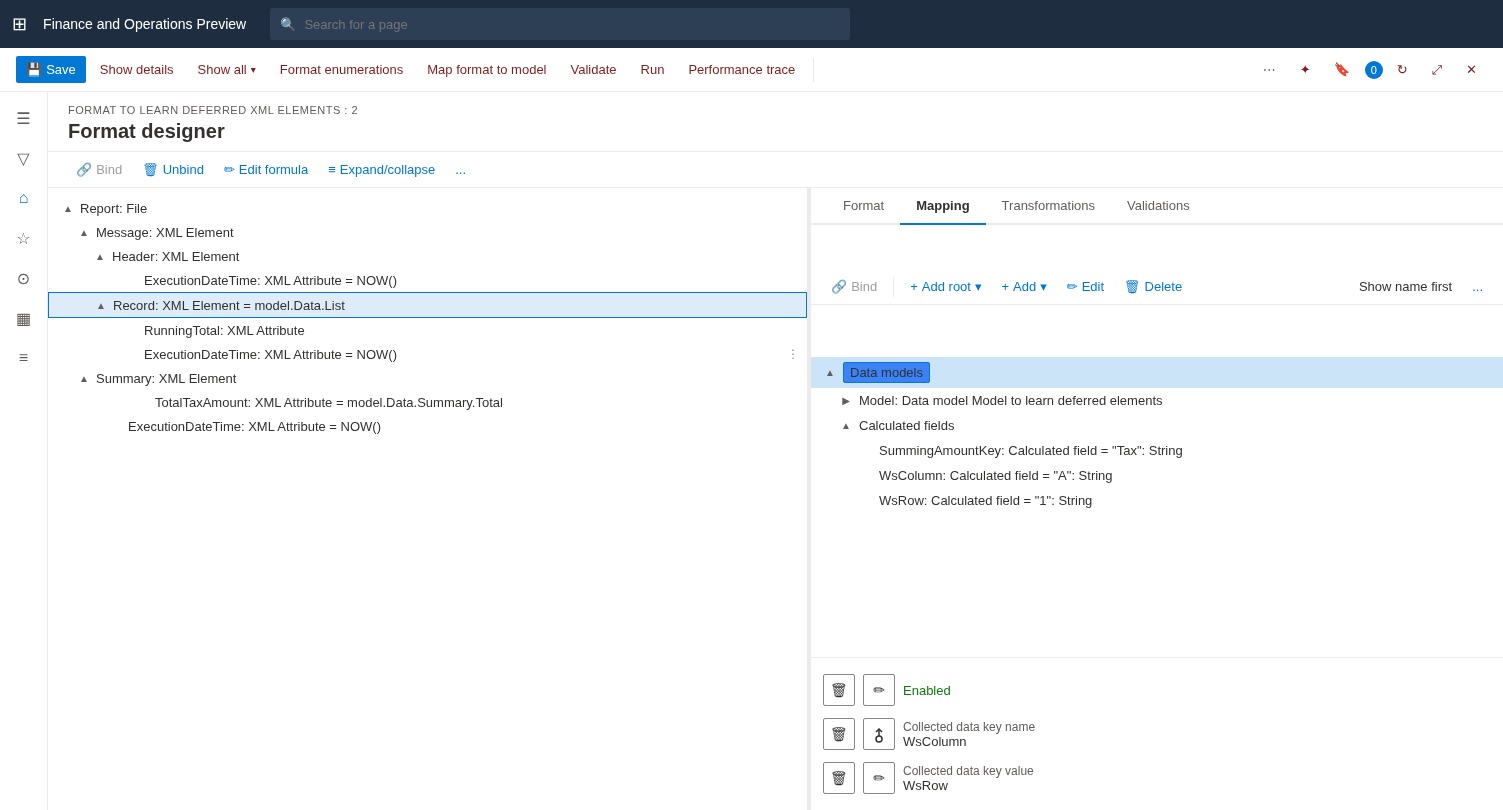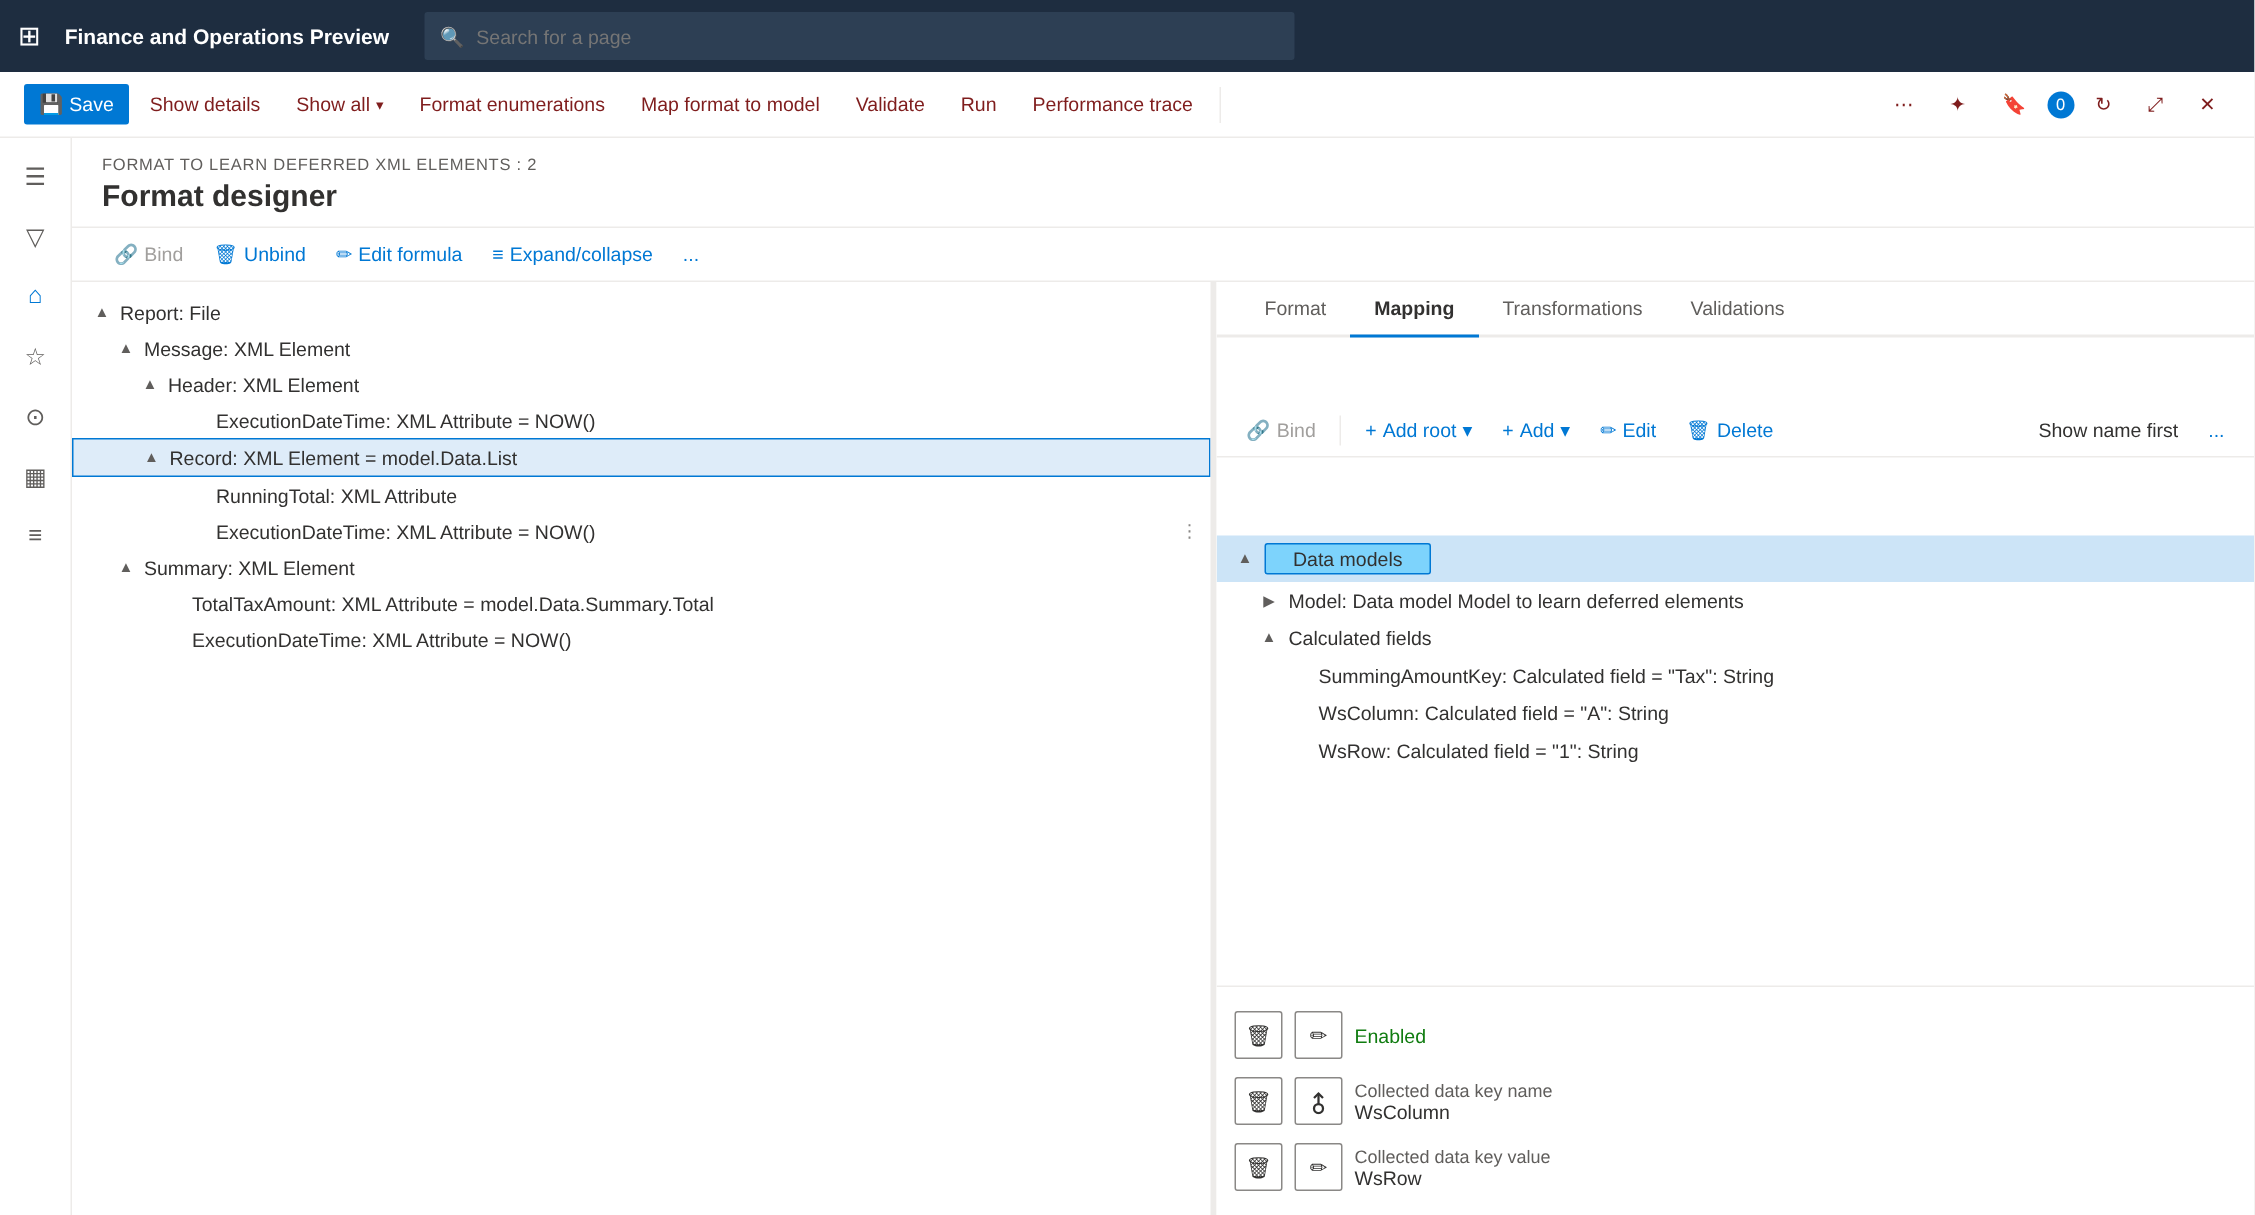--- a/index.html
+++ b/index.html
@@ -9,21 +9,21 @@
     .top-nav {
       background: #1e2d40;
       color: #fff;
       height: 48px;
       display: flex;
       align-items: center;
       padding: 0 12px;
       gap: 8px;
     }
     .top-nav .app-grid { font-size: 18px; cursor: pointer; margin-right: 8px; }
-    .top-nav .app-title { font-size: 14px; font-weight: 700; flex: 0 0 auto; margin-right: 16px; }
+    .top-nav .app-title { font-size: 14px; font-weight: 400; flex: 0 0 auto; margin-right: 16px; }
     .top-nav .search-bar {
       flex: 1;
       max-width: 580px;
       background: #2d3f54;
       border: none;
       border-radius: 2px;
       height: 32px;
       display: flex;
       align-items: center;
       padding: 0 10px;
@@ -384,21 +384,21 @@
         </div>
         <div class="tree-item" style="padding-left: 76px; position: relative;">
           <span class="toggle" style="width:16px;"></span>
           <span class="item-text">ExecutionDateTime: XML Attribute = NOW()</span>
           <span style="position:absolute; right: 8px; color:#8a8886; font-size:12px;">⋮</span>
         </div>
         <div class="tree-item" style="padding-left: 28px;">
           <span class="toggle">▲</span>
           <span class="item-text">Summary: XML Element</span>
         </div>
-        <div class="tree-item" style="padding-left: 60px;">
+        <div class="tree-item" style="padding-left: 60px; gap: 27px;">
           <span class="toggle" style="width:16px;"></span>
           <span class="item-text">TotalTaxAmount: XML Attribute = model.Data.Summary.Total</span>
         </div>
         <div class="tree-item" style="padding-left: 60px;">
           <span class="toggle" style="width:16px;"></span>
           <span class="item-text">ExecutionDateTime: XML Attribute = NOW()</span>
         </div>
       </div>
 
       <div class="divider-v"></div>
@@ -440,21 +440,21 @@
             <span>Show name first</span>
           </button>
           <button class="right-toolbar-btn">
             <span>...</span>
           </button>
         </div>
 
         <div class="model-tree">
           <div class="model-tree-item selected" style="padding-left: 12px;">
             <span class="toggle" style="font-size:10px; margin-right:6px;">▲</span>
-            <span class="item-text" style="background: #7dd3fc; padding: 2px 18px; border-radius: 2px; border: 1px solid #0078d4;">Data models</span>
+            <span class="item-text" style="background: #3b82f6; padding: 2px 6px; border-radius: 2px; border: 1px solid #0078d4;">Data models</span>
           </div>
           <div class="model-tree-item" style="padding-left: 28px;">
             <span class="toggle" style="font-size:10px; margin-right:6px;">▶</span>
             <span class="item-text">Model: Data model Model to learn deferred elements</span>
           </div>
           <div class="model-tree-item" style="padding-left: 28px;">
             <span class="toggle" style="font-size:10px; margin-right:6px;">▲</span>
             <span class="item-text">Calculated fields</span>
           </div>
           <div class="model-tree-item" style="padding-left: 48px; align-items: center;">

